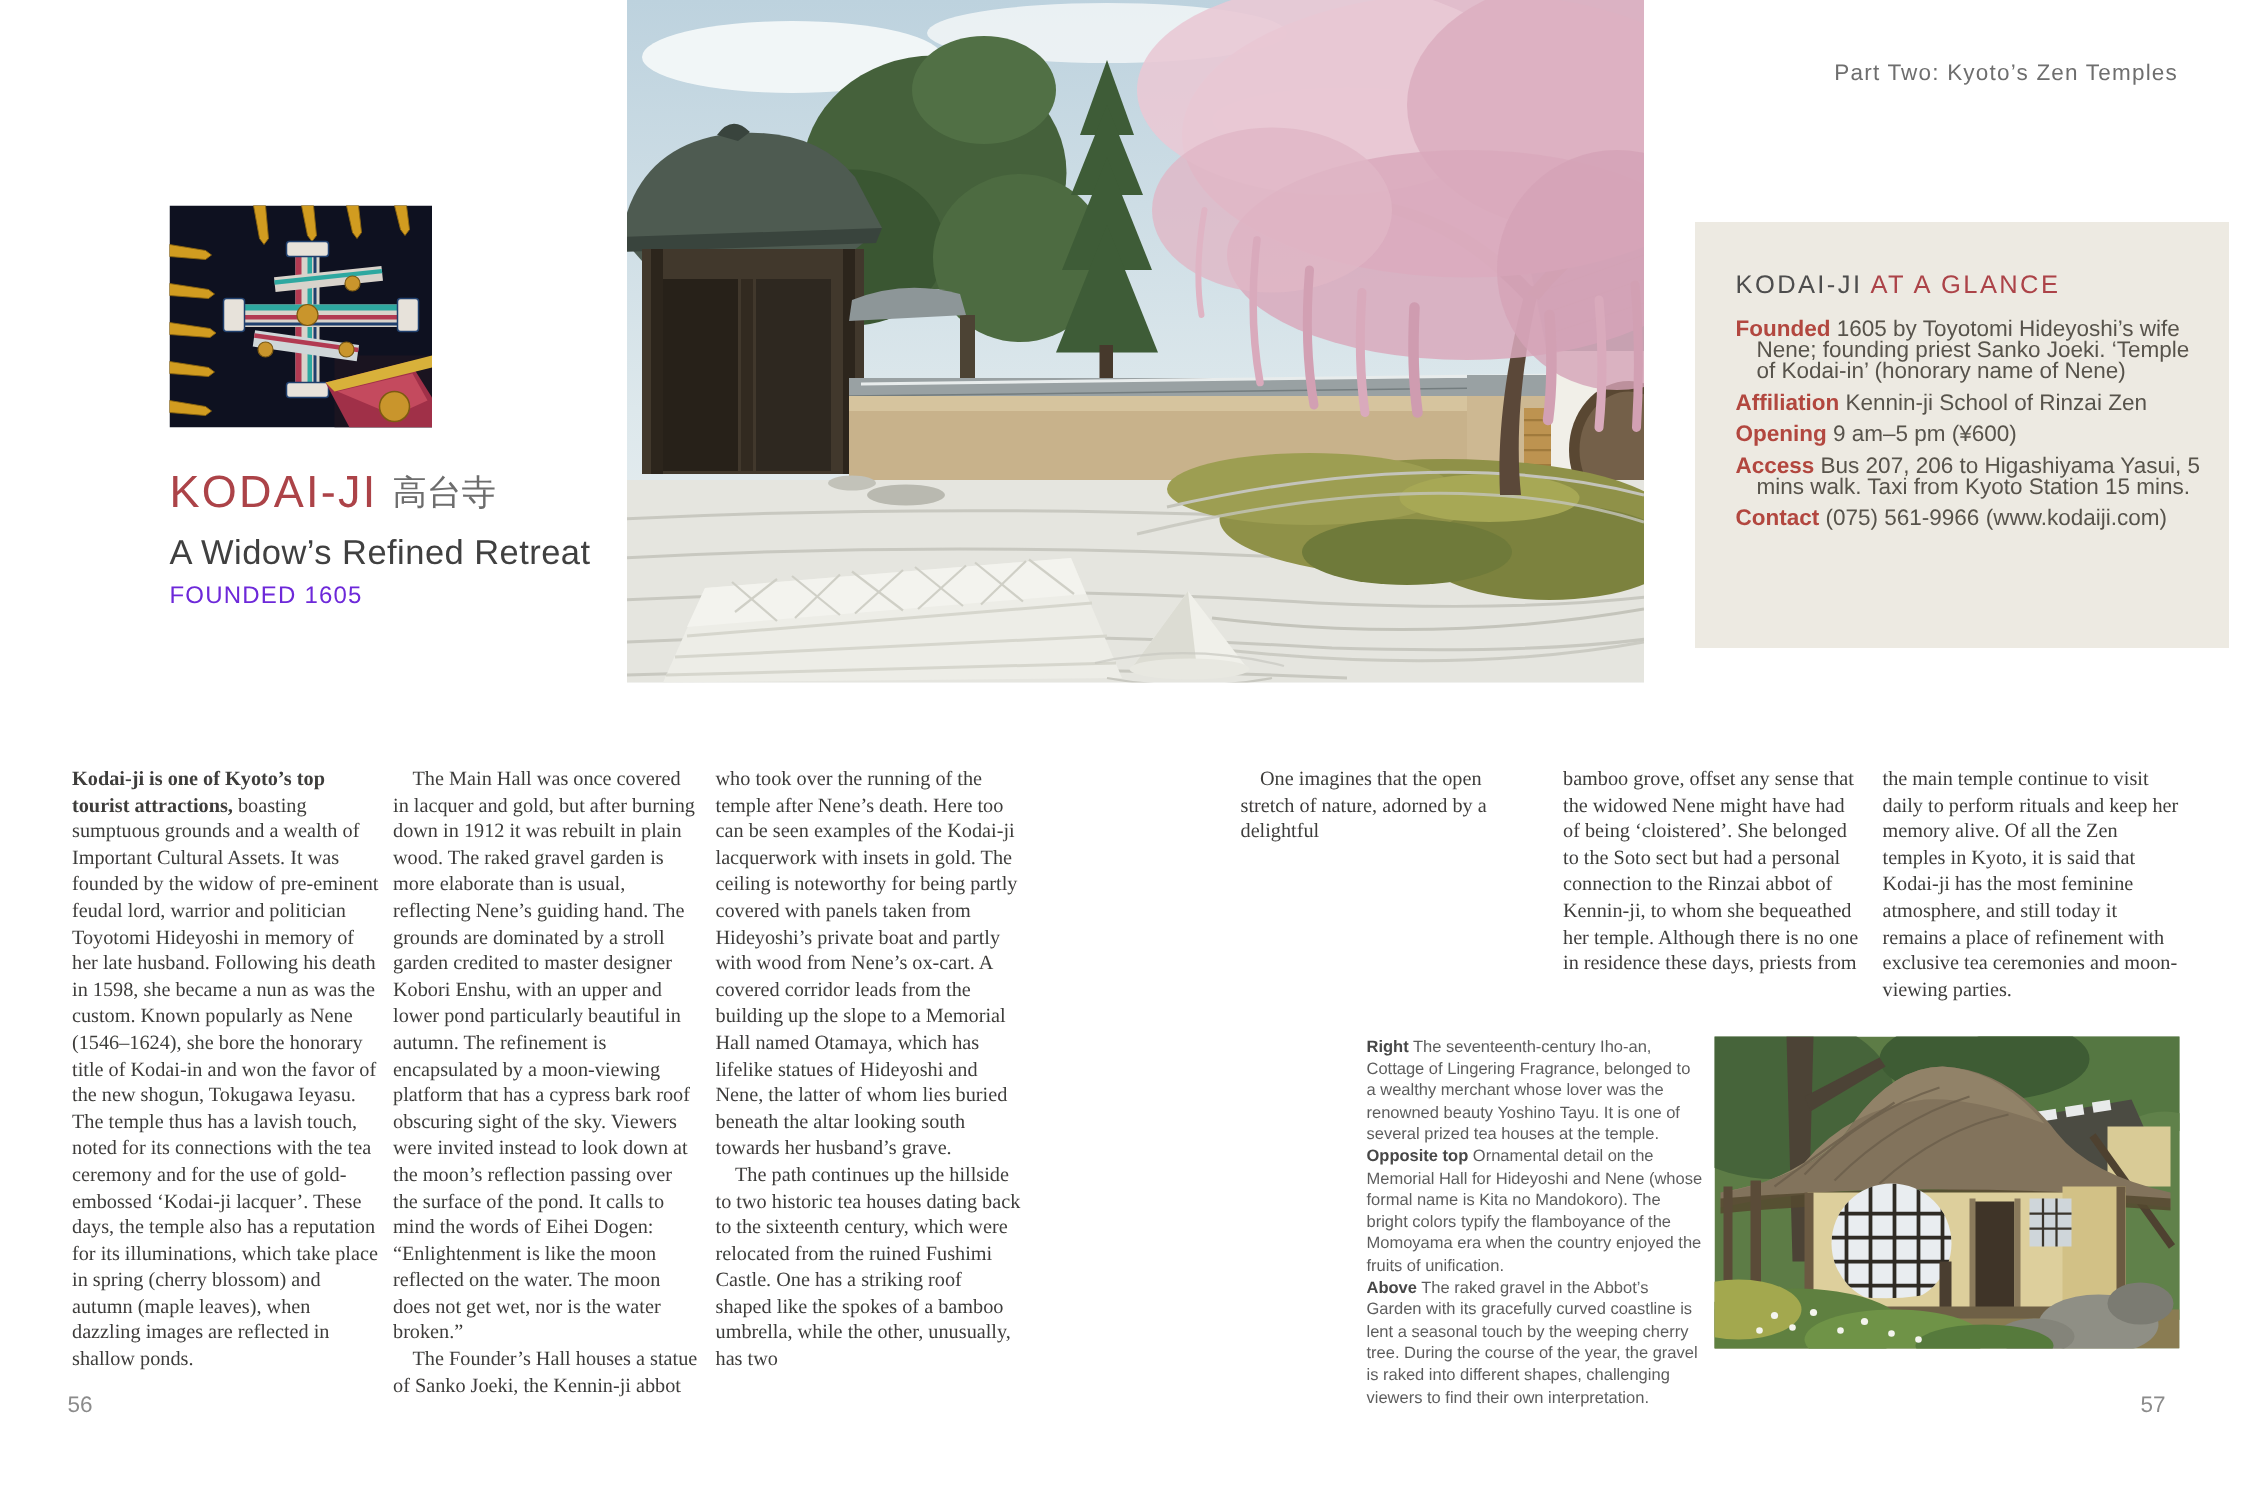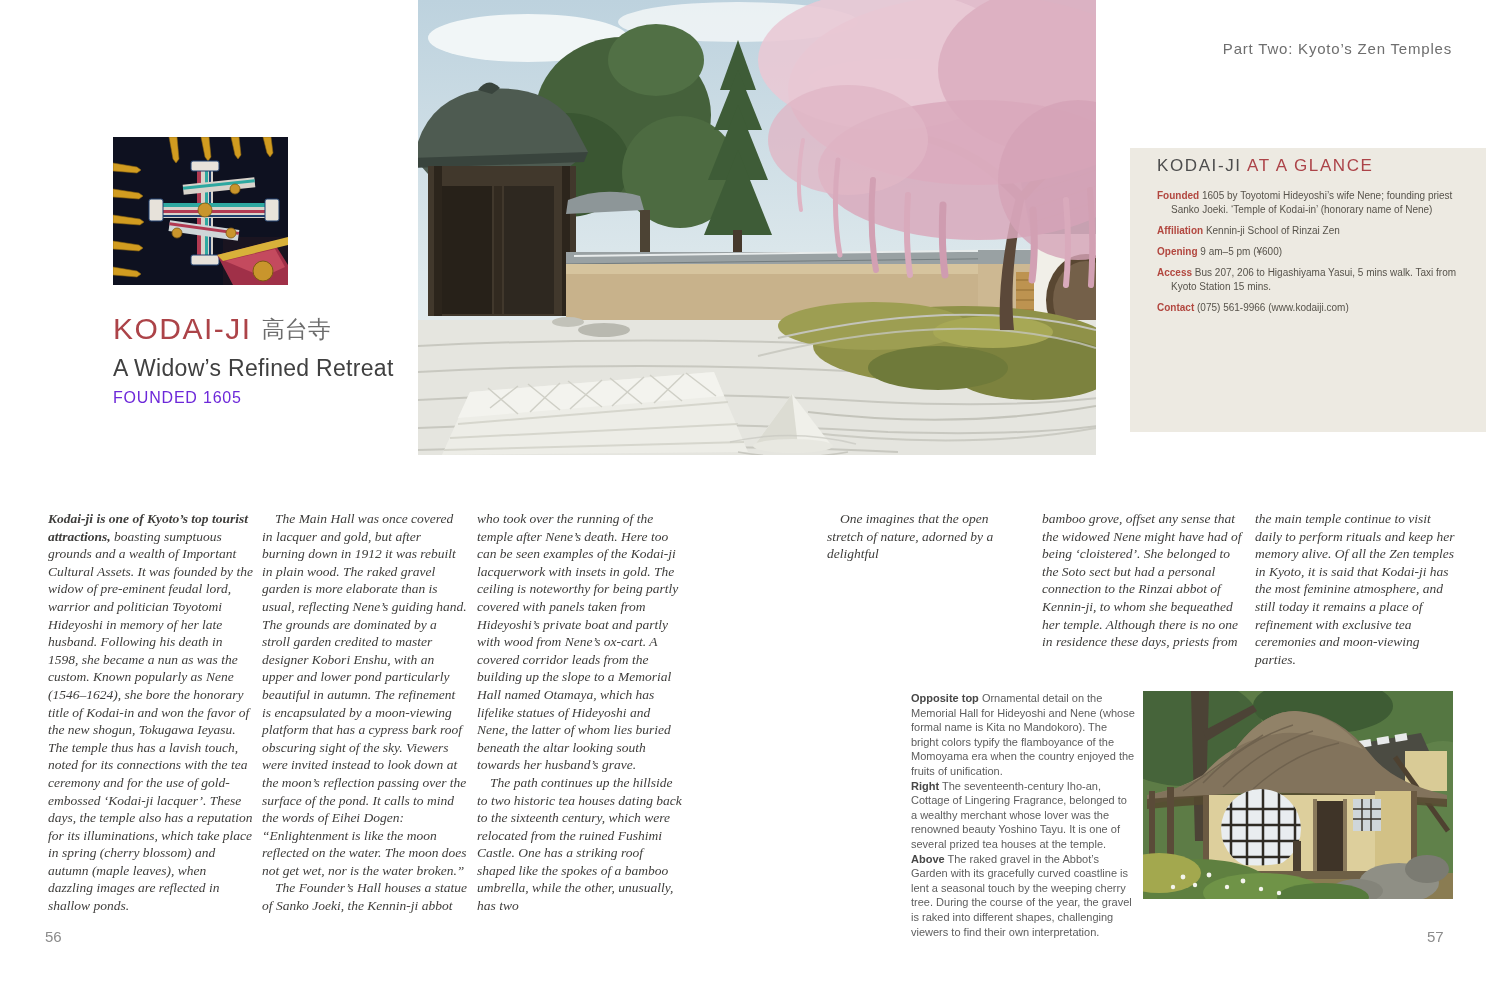--- a/index.html
+++ b/index.html
@@ -17,31 +17,31 @@
   .temple-name-jp{font-size:23px;color:#6d6d6d;margin-left:10px;display:inline-block;vertical-align:2px;}
   .subtitle{font-size:23px;color:#404040;margin-top:9px;letter-spacing:.3px;}
   .founded{font-size:16px;color:#6d28d9;margin-top:7px;letter-spacing:.8px;}
 
   
   .main-photo{left:418px;top:0;width:678px;height:455px;}
   svg{display:block;}
 
   
   .glance-box{left:1130px;top:148px;width:356px;height:284px;background:#edeae2;
-              box-sizing:border-box;padding:8px 18px 18px 27px;}
+              box-sizing:border-box;padding:32px 18px 18px 27px;}
   .glance-title{font-size:17px;letter-spacing:1.6px;color:#4d4d4d;margin-bottom:13px;}
   .glance-title .red{color:#ac4348;}
-  .glance-entry{font-size:10px;line-height:14px;color:#57534b;margin-bottom:7px;
+  .glance-entry{font-size:15px;line-height:14px;color:#57534b;margin-bottom:7px;
                 padding-left:14px;text-indent:-14px;}
   .glance-entry .lbl{font-weight:bold;color:#b2473f;}
 
   
   .col{top:510px;font-family:"Liberation Serif",serif;font-size:13.5px;line-height:17.6px;
        color:#3e3d3b;text-align:left;}
-  .col p{margin:0;font-style:italic;}
+  .col p{margin:0;}
   .col p.indent{text-indent:13px;}
   .col .lead{font-weight:bold;}
   .c1{left:48px;width:205px;}
   .c2{left:262px;width:205px;}
   .c3{left:477px;width:205px;}
   .c4{left:827px;width:200px;}
   .c5{left:1042px;width:200px;}
   .c6{left:1255px;width:200px;}
 
   
@@ -324,22 +324,22 @@
   <p class="indent">One imagines that the open stretch of nature, adorned by a delightful</p>
 </div>
 <div class="abs col c5">
   <p>bamboo grove, offset any sense that the widowed Nene might have had of being ‘cloistered’. She belonged to the Soto sect but had a personal connection to the Rinzai abbot of Kennin-ji, to whom she bequeathed her temple. Although there is no one in residence these days, priests from</p>
 </div>
 <div class="abs col c6">
   <p>the main temple continue to visit daily to perform rituals and keep her memory alive. Of all the Zen temples in Kyoto, it is said that Kodai-ji has the most feminine atmosphere, and still today it remains a place of refinement with exclusive tea ceremonies and moon-viewing parties.</p>
 </div>
 
 <div class="abs captions">
+  <p class="cap"><span class="clbl">Right</span><span> The seventeenth-century Iho-an, Cottage of Lingering Fragrance, belonged to a wealthy merchant whose lover was the renowned beauty Yoshino Tayu. It is one of several prized tea houses at the temple.</span></p>
   <p class="cap"><span class="clbl">Opposite top</span><span> Ornamental detail on the Memorial Hall for Hideyoshi and Nene (whose formal name is Kita no Mandokoro). The bright colors typify the flamboyance of the Momoyama era when the country enjoyed the fruits of unification.</span></p>
-  <p class="cap"><span class="clbl">Right</span><span> The seventeenth-century Iho-an, Cottage of Lingering Fragrance, belonged to a wealthy merchant whose lover was the renowned beauty Yoshino Tayu. It is one of several prized tea houses at the temple.</span></p>
   <p class="cap"><span class="clbl">Above</span><span> The raked gravel in the Abbot’s Garden with its gracefully curved coastline is lent a seasonal touch by the weeping cherry tree. During the course of the year, the gravel is raked into different shapes, challenging viewers to find their own interpretation.</span></p>
 </div>
 
 <div class="abs teahouse-photo">
   <svg width="310" height="208" viewBox="0 0 310 208">
     <defs>
         <clipPath id="thclip">
           <rect width="310" height="208"></rect>
         </clipPath>
       <clipPath id="winclip">

